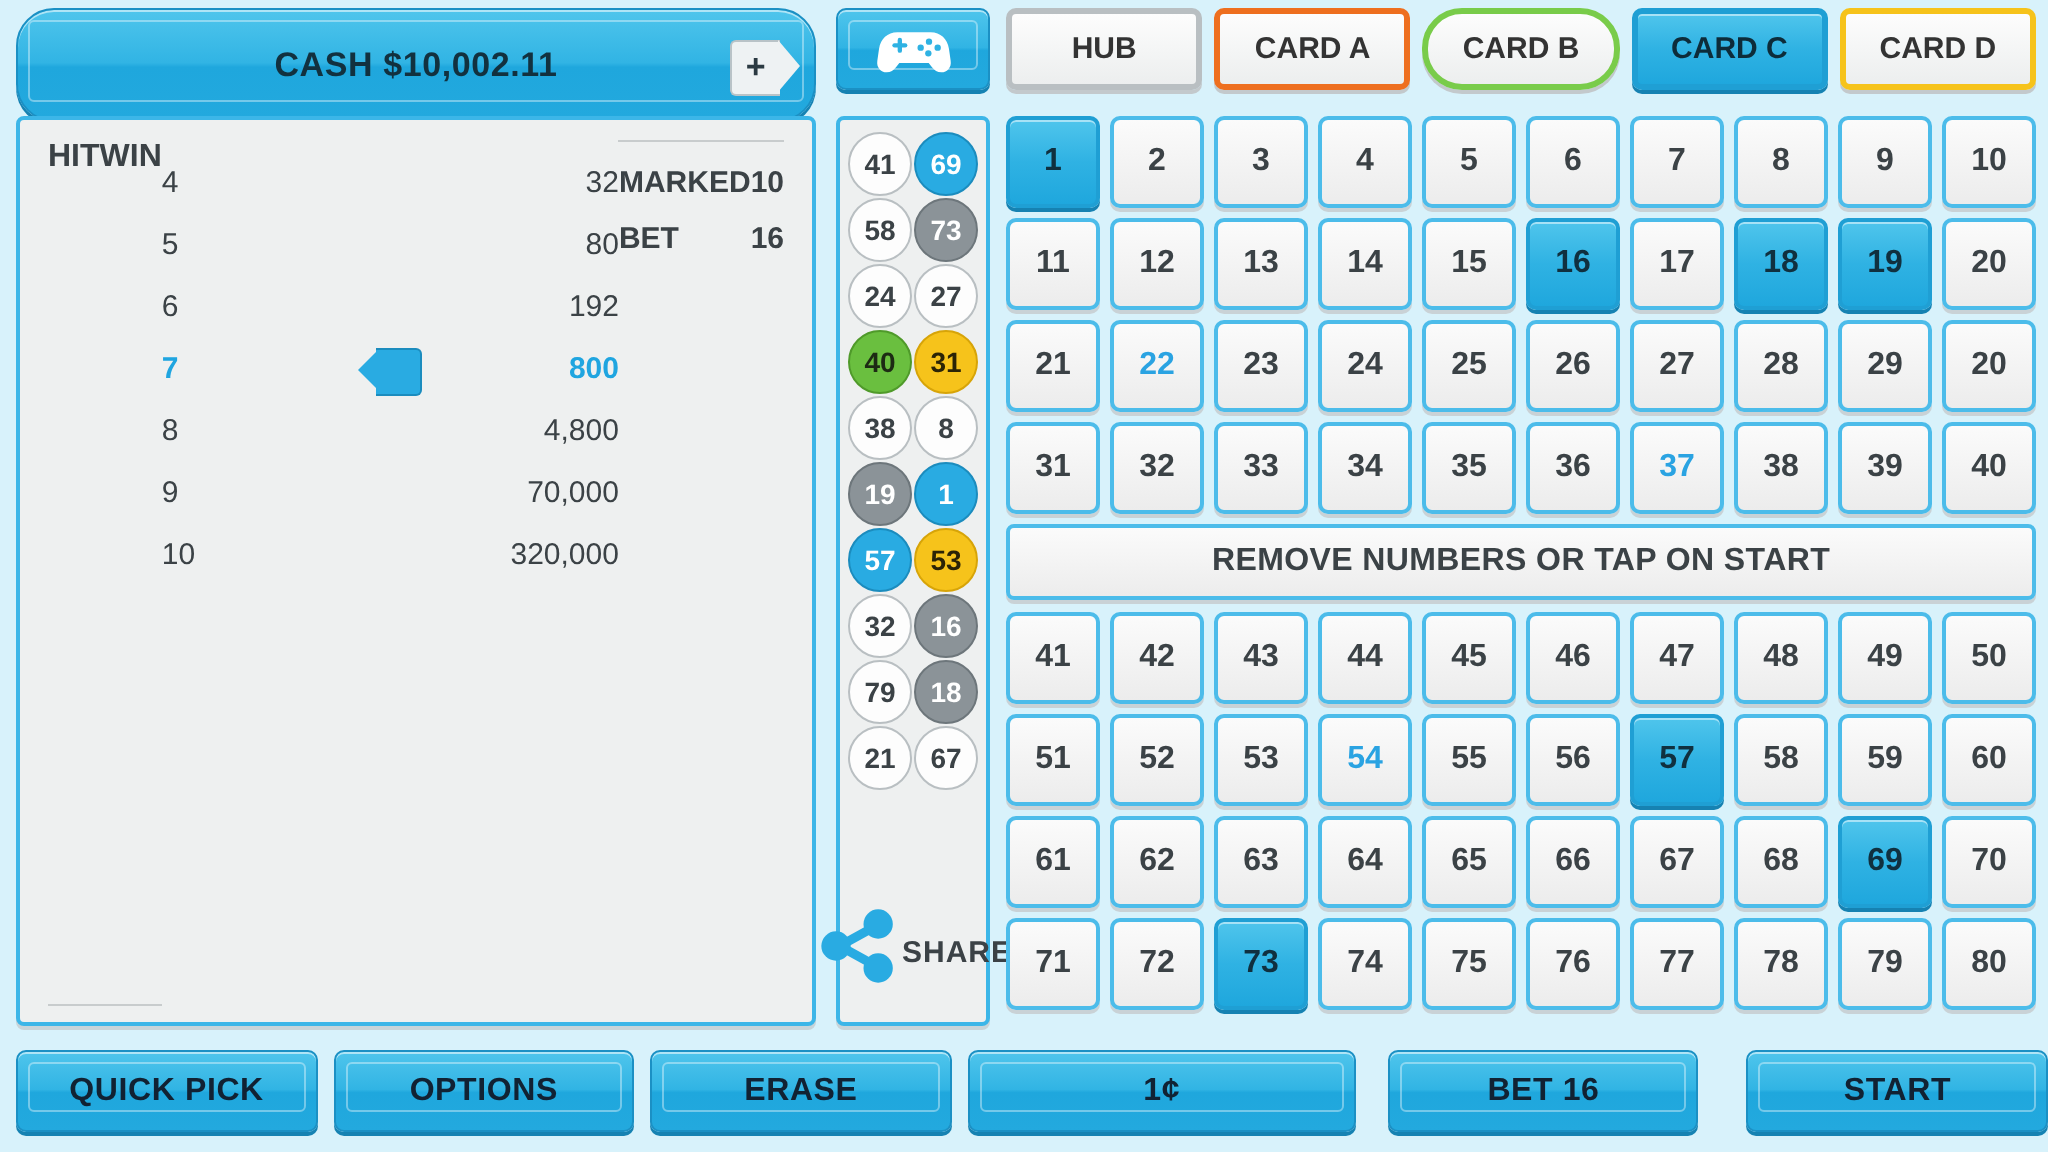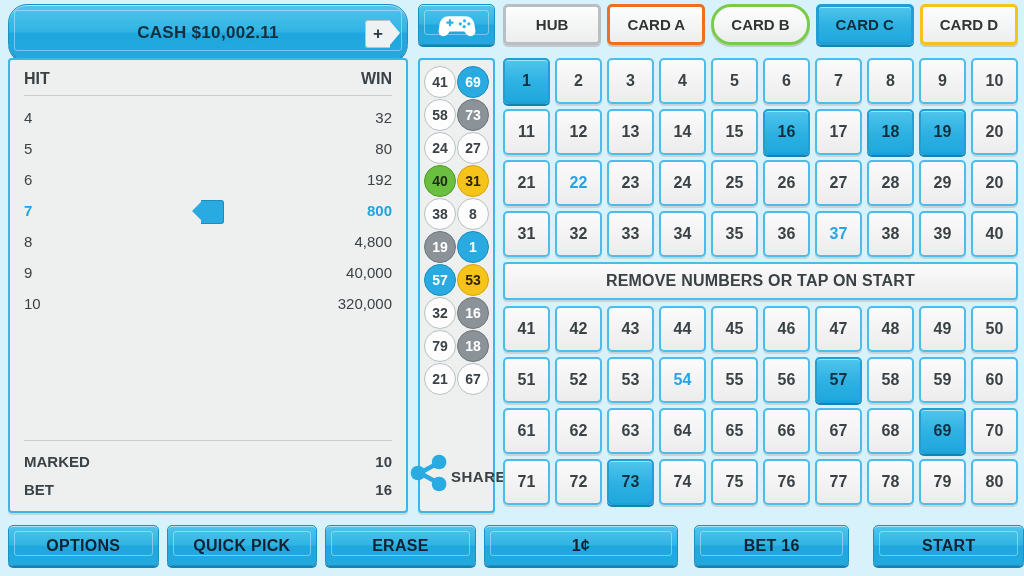--- a/index.html
+++ b/index.html
@@ -68,21 +68,21 @@
     border-color:#1f9fd4;color:#0d2c3a;
     box-shadow:0 2px 0 #1682b2, inset 0 1px 0 rgba(255,255,255,.5);
   }
 
   
   .paytable{
     position:absolute;left:8px;top:58px;width:400px;height:455px;
     background:#eef0f0;border:2px solid #3cb6e8;border-radius:4px;
     box-shadow:0 2px 0 #c7d4d9;
     box-sizing:border-box;padding:10px 14px 8px 14px;
-    display:flex;flex-direction:column;
+    display:flex;flex-direction:row;
   }
   .pt-head{
     display:flex;justify-content:space-between;
     font-size:16px;font-weight:bold;color:#3b4246;
     padding-bottom:7px;border-bottom:1px solid #c8cccd;
   }
   .pt-rows{flex:1;padding-top:6px;}
   .pt-row{
     position:relative;display:flex;justify-content:space-between;align-items:center;
     height:31px;font-size:15px;color:#3b4246;
@@ -234,21 +234,21 @@
           <span class="m-rect"></span>
         </span>
         <span>800</span>
       </div>
       <div class="pt-row">
         <span>8</span>
         <span>4,800</span>
       </div>
       <div class="pt-row">
         <span>9</span>
-        <span>40,000</span>
+        <span>70,000</span>
       </div>
       <div class="pt-row">
         <span>10</span>
         <span>320,000</span>
       </div>
     </div>
     <div class="pt-foot">
       <div class="pt-row">
         <span>MARKED</span>
         <span>10</span>
@@ -601,26 +601,26 @@
       <div class="cell">
           <span>79</span>
         </div>
       <div class="cell">
           <span>80</span>
         </div>
     </div>
   </div>
 
   <div class="bottombar">
+    <div class="btn-blue bb quickpick">
+        <span>QUICK PICK</span>
+      </div>
     <div class="btn-blue bb options">
         <span>OPTIONS</span>
       </div>
-    <div class="btn-blue bb quickpick">
-        <span>QUICK PICK</span>
-      </div>
     <div class="btn-blue bb erase">
         <span>ERASE</span>
       </div>
     <div class="btn-blue bb coin">
         <span>1¢</span>
       </div>
     <div class="btn-blue bb bet">
         <span>BET 16</span>
       </div>
     <div class="btn-blue bb start">

